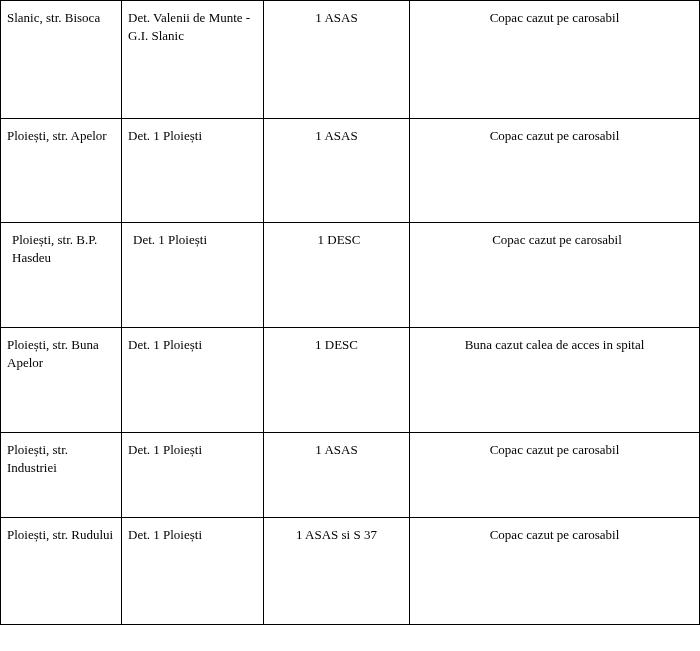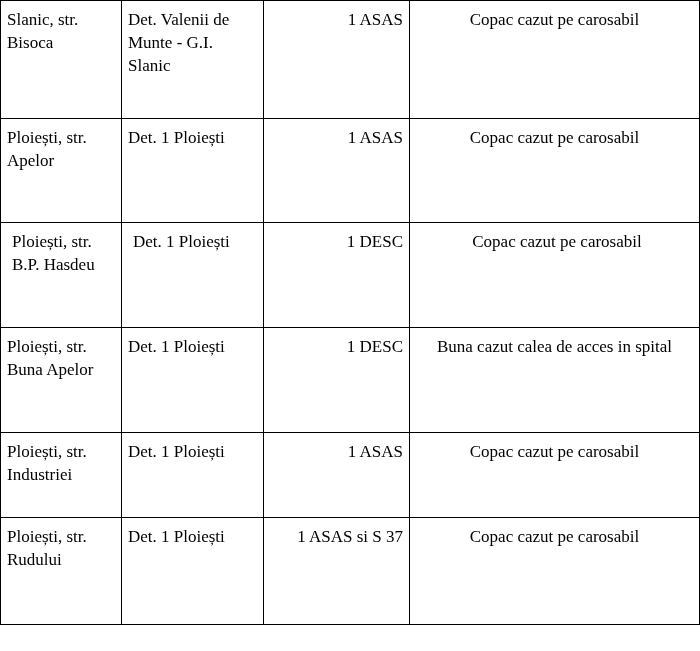--- a/index.html
+++ b/index.html
@@ -22,35 +22,35 @@
   }
   table.incident-table {
     border-collapse: collapse;
     table-layout: fixed;
     width: 699px;
     margin: 0;
   }
   table.incident-table td {
     border: 1px solid #000000;
     vertical-align: top;
-    font-size: 17px;
+    font-size: 13px;
     line-height: 1.35;
     padding: 8px 6px 6px 6px;
     box-sizing: border-box;
     font-family: Liberation Serif, serif;
   }
   
   col.c0 { width: 121px; }
   col.c1 { width: 142px; }
   col.c2 { width: 146px; }
   col.c3 { width: 290px; }
 
   td.loc      { text-align: left; padding-left: 8px; }
   td.unit     { text-align: left; }
-  td.resource { text-align: right; padding-left: 12px; }
+  td.resource { text-align: center; padding-left: 12px; }
   td.desc     { text-align: center; margin-top: 16px; }
 
   
   tr.r0 td { height: 118px; }
   tr.r1 td { height: 104px; }
   tr.r2 td { height: 105px; padding-left: 11px; }
   tr.r3 td { height: 105px; }
   tr.r4 td { height: 85px; }
   tr.r5 td { height: 107px; }
 </style>

